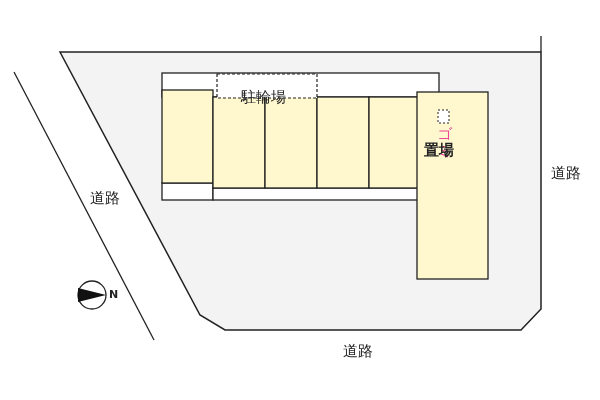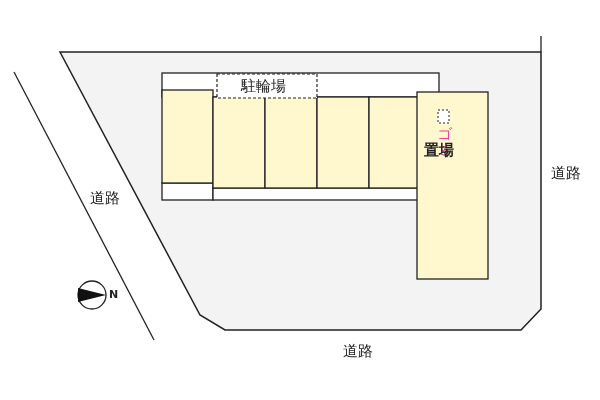--- a/index.html
+++ b/index.html
@@ -35,20 +35,20 @@
   <rect x="417" y="92" width="71" height="187" fill="#fff8cf" stroke="#222" stroke-width="1.3"></rect>
 
   <rect x="438" y="110" width="11" height="13" fill="#ffffff" stroke="#222" stroke-width="1" stroke-dasharray="2,2"></rect>
 
   <g>
     <circle cx="92" cy="295" r="14" fill="#ffffff" stroke="#222" stroke-width="1.3"></circle>
     <polygon points="78,288 106,295 78,302" fill="#111"></polygon>
   </g>
 </svg>
 
-<div class="lbl" style="left:241px; top:79px;">駐輪場</div>
+<div class="lbl" style="left:241px; top:90px;">駐輪場</div>
 <div class="vlbl" style="left:437px; top:126px;">ゴミ</div>
 <div class="vlbl" style="left:423px; top:143px;"></div>
 <div class="lbl" style="left:424px; top:143px;font-weight:bold;">置場</div>
 <div class="lbl" style="left:90px; top:191px;">道路</div>
 <div class="lbl" style="left:551px; top:166px;">道路</div>
 <div class="lbl" style="left:343px; top:344px;">道路</div>
 <div class="lbl" style="left:109px; top:289px; font-size:11px; font-weight:bold;">N</div>
 
 </body></html>

